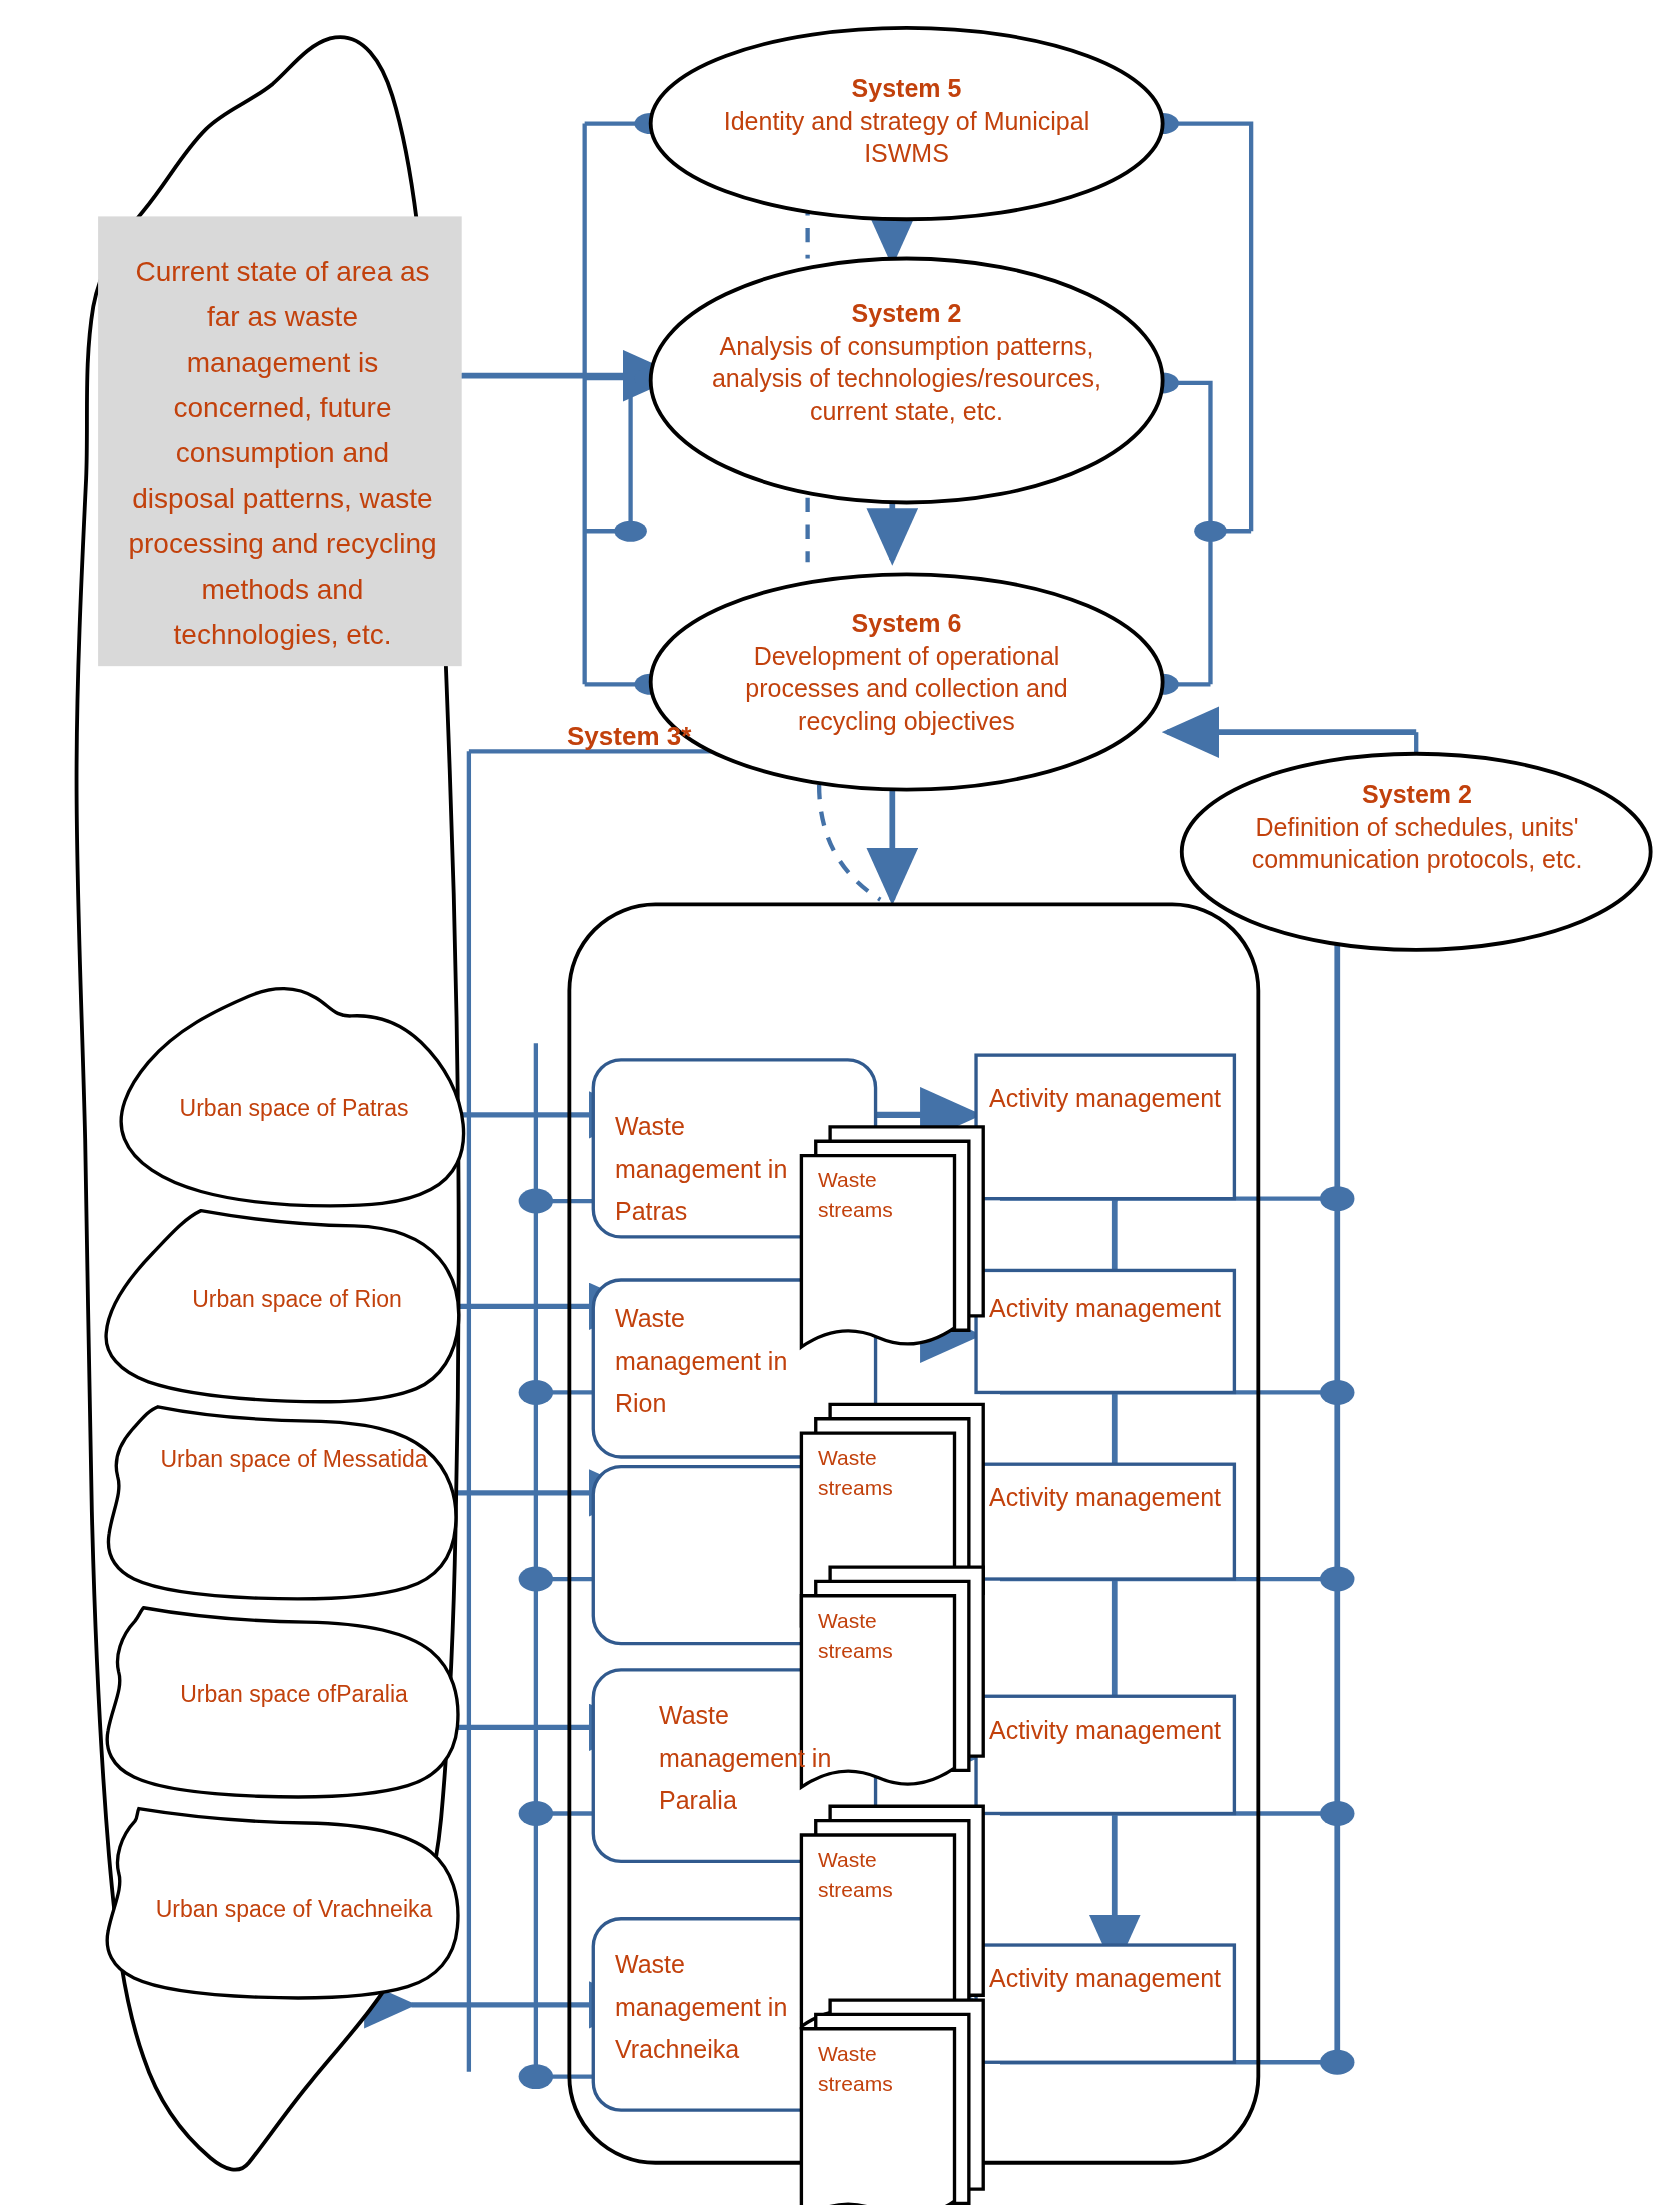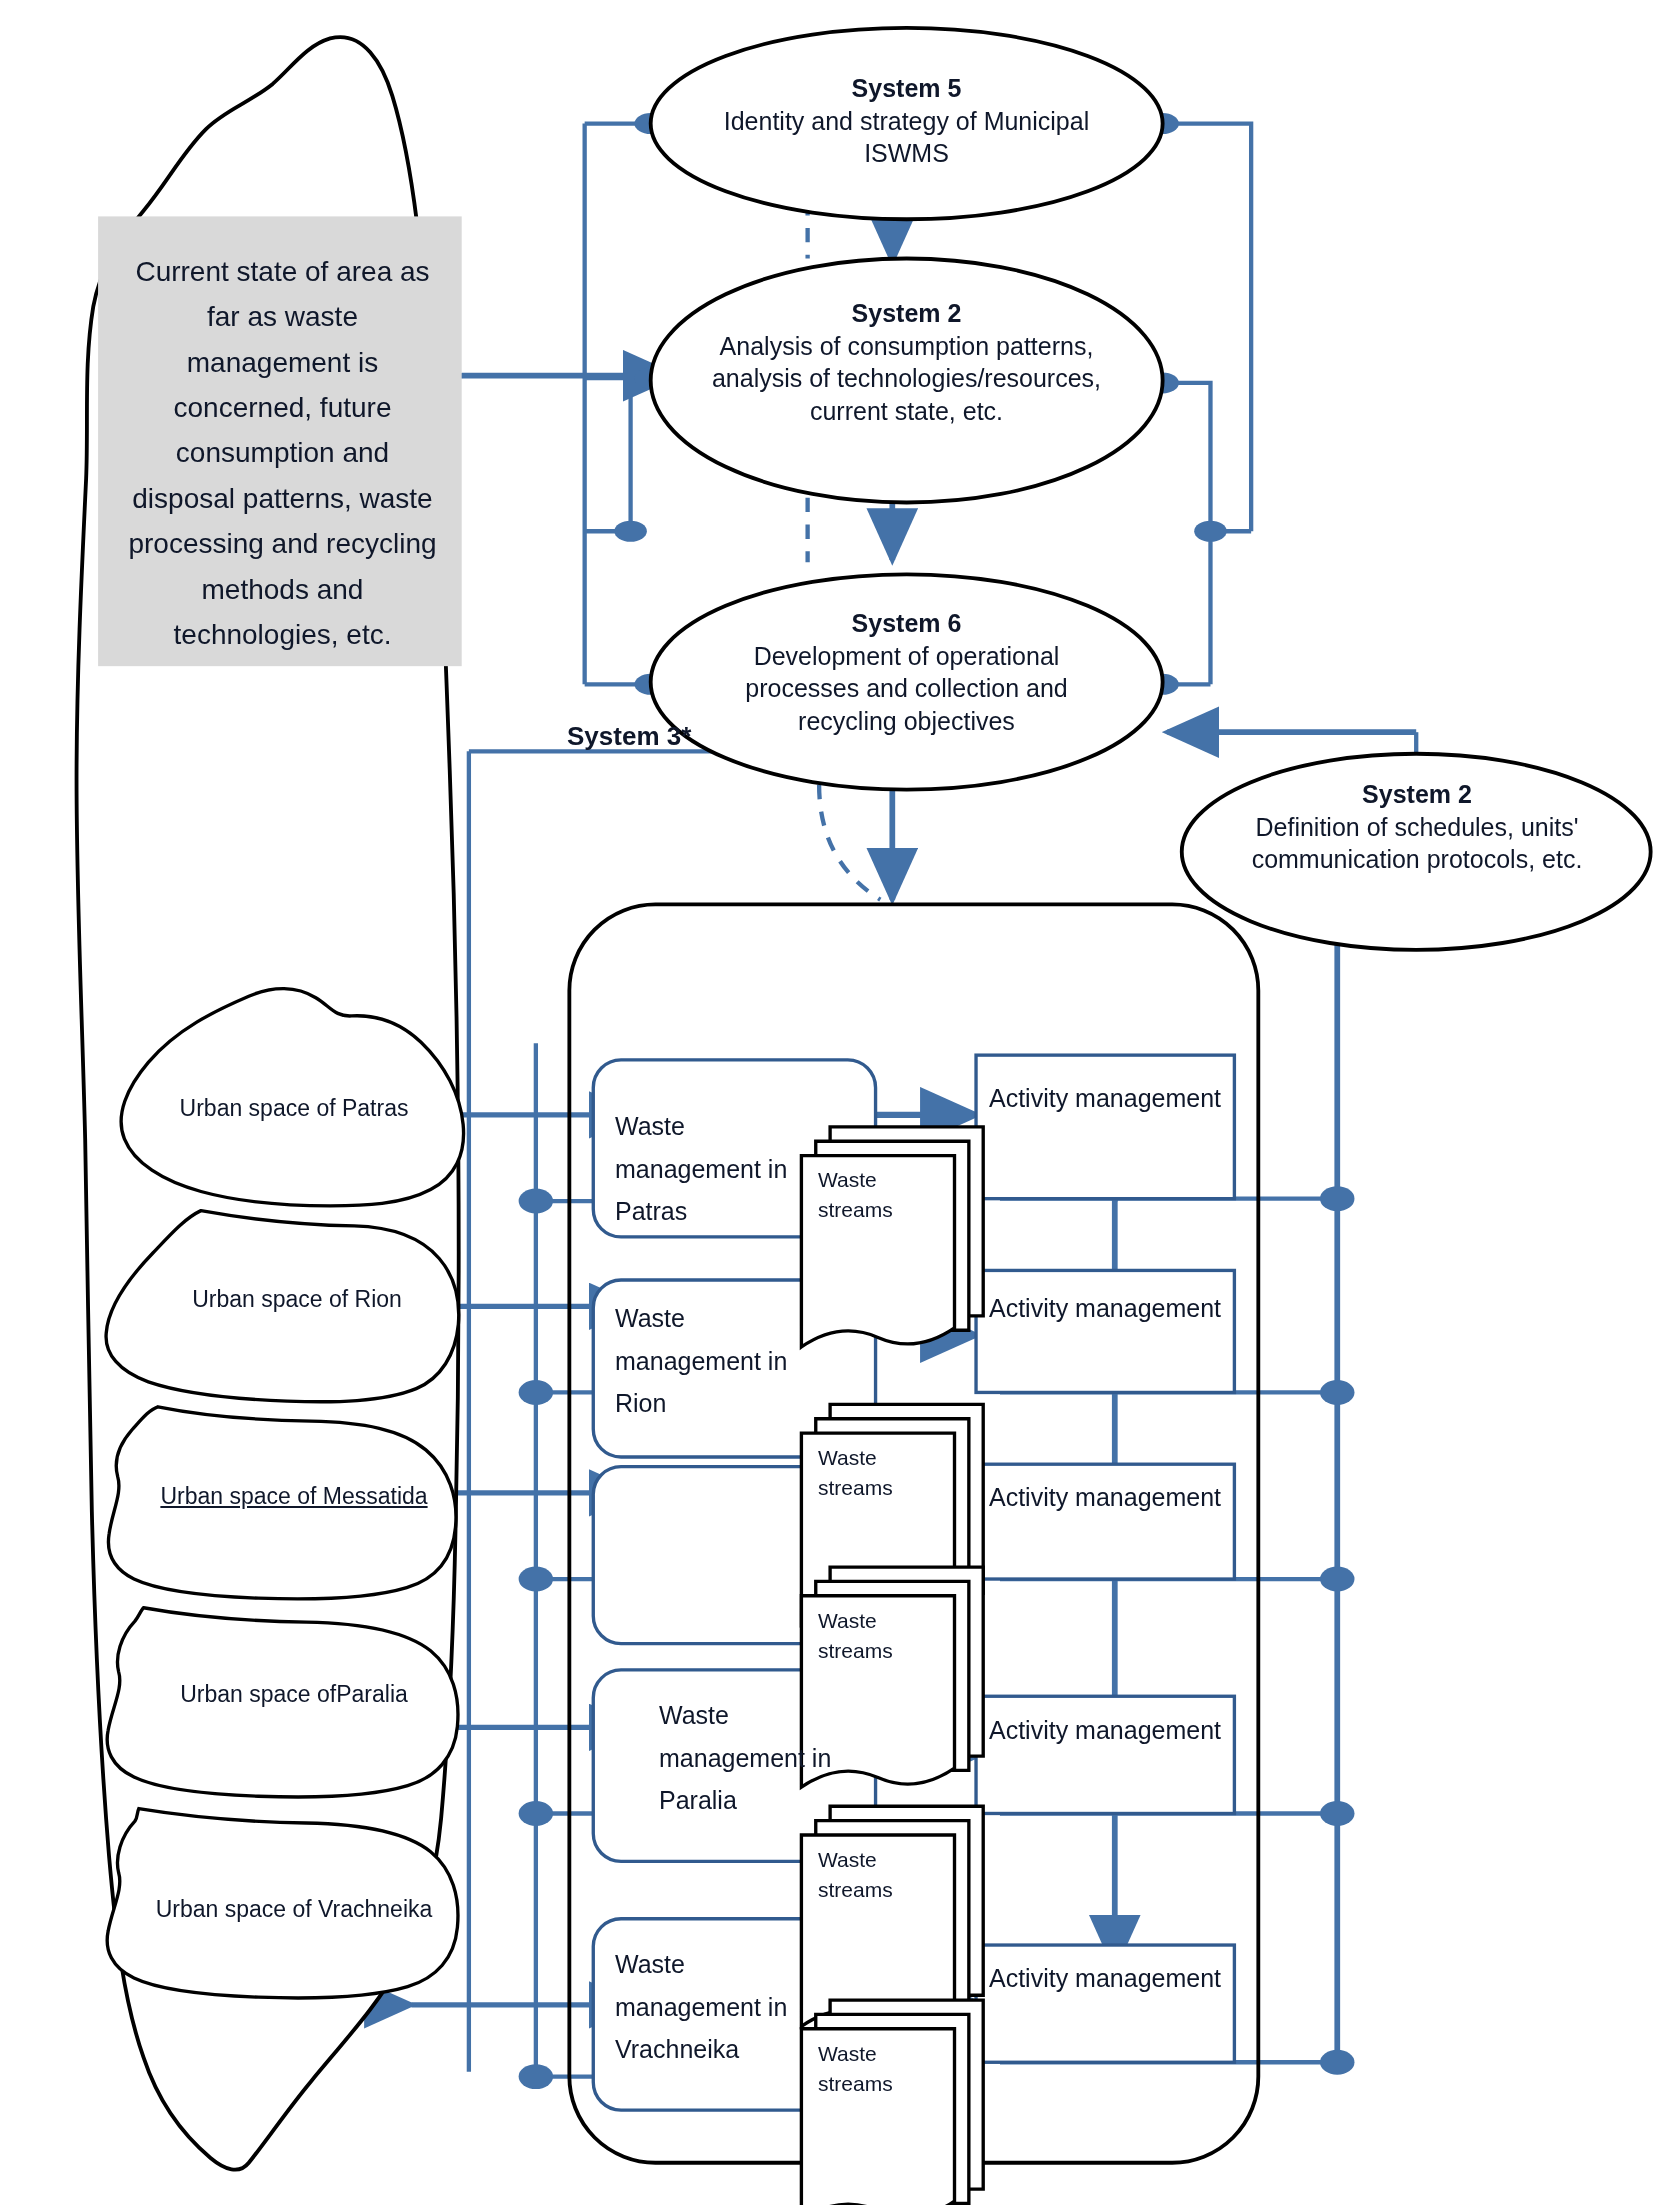--- a/index.html
+++ b/index.html
@@ -1,20 +1,20 @@
 <!DOCTYPE html>
 <html style="font-size:7.7px"><head>
 <meta charset="utf-8">
 <style>
   html,body{margin:0;padding:0;background:#ffffff;}
   body{font-family:"Liberation Sans",sans-serif;}
   #stage{position:relative;width:1665px;height:2205px;background:#fff;overflow:hidden;}
   svg#canvas{position:absolute;left:0;top:0;width:1665px;height:2205px;}
 
-  .lbl{position:absolute;text-align:center;color:#0f172a;line-height:1.30;
+  .lbl{position:absolute;text-align:center;color:#c2410c;line-height:1.30;
        font-family:"Liberation Sans",sans-serif;}
   .sysname{font-weight:bold;}
 
   .ell-txt{font-size:25px;}
   .grey-txt{font-size:28px;text-align:center;line-height:1.62;margin-top:18px;}
   .urb-txt{font-size:23px;}
   .box-txt{font-size:25px;text-align:left;line-height:1.70;}
   .act-txt{font-size:25px;text-align:center;line-height:1.70;}
   .ws-txt{font-size:21px;text-align:left;line-height:1.45;}
   .s1-txt{font-size:27px;text-align:left;line-height:1.58;}
@@ -249,21 +249,21 @@
 <div class="lbl s3star" style="left:567px;top:720px;width:158px;">System 3*</div>
 
 <div class="lbl ell-txt" style="left:1235px;top:778px;width:364px;">
   <div class="sysname">System 2</div>
   <div>Definition of schedules, units' communication protocols, etc.</div>
 </div>
 
 
 <div class="lbl urb-txt" style="left:153px;top:1094px;width:282px;">Urban space of Patras</div>
 <div class="lbl urb-txt" style="left:139px;top:1285px;width:316px;">Urban space of Rion</div>
-<div class="lbl urb-txt" style="left:153px;top:1482px;width:282px;text-decoration:underline;">Urban space of Messatida</div>
+<div class="lbl urb-txt" style="left:153px;top:1445px;width:282px;">Urban space of Messatida</div>
 <div class="lbl urb-txt" style="left:153px;top:1680px;width:282px;">Urban space ofParalia</div>
 <div class="lbl urb-txt" style="left:153px;top:1895px;width:282px;">Urban space of Vrachneika</div>
 
 <div class="lbl box-txt" style="left:615px;top:1105px;width:211px;">Waste management in Patras</div>
 <div class="lbl box-txt" style="left:615px;top:1297px;width:211px;">Waste management in Rion</div>
 <div class="lbl box-txt" style="left:615px;top:1694px;width:211px;margin-left:44px;">Waste management in Paralia</div>
 <div class="lbl box-txt" style="left:615px;top:1943px;width:211px;">Waste management in Vrachneika</div>
 
 <div class="lbl act-txt" style="left:983px;top:1077px;width:244px;">Activity management</div>
 <div class="lbl act-txt" style="left:983px;top:1287px;width:244px;">Activity management</div>

